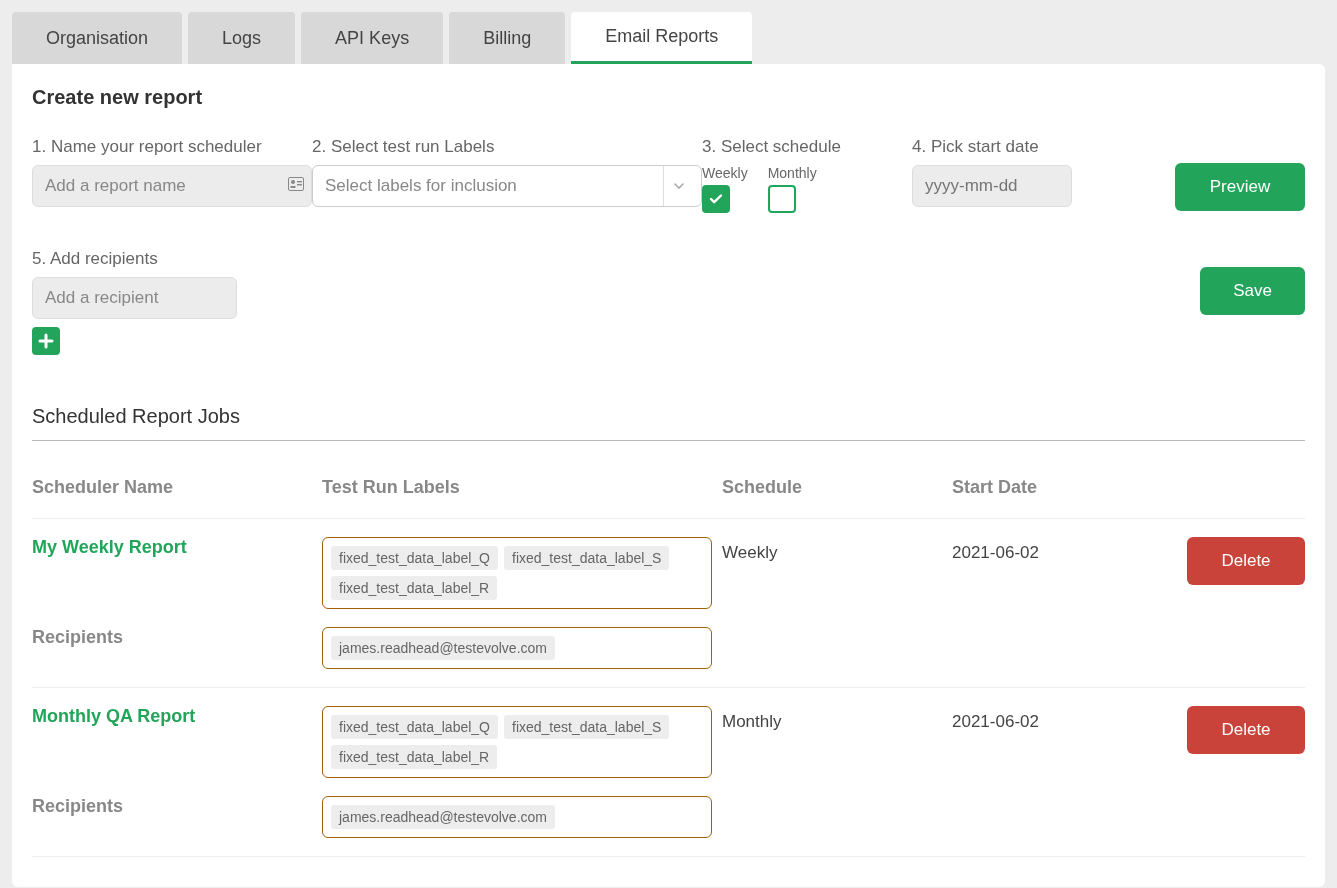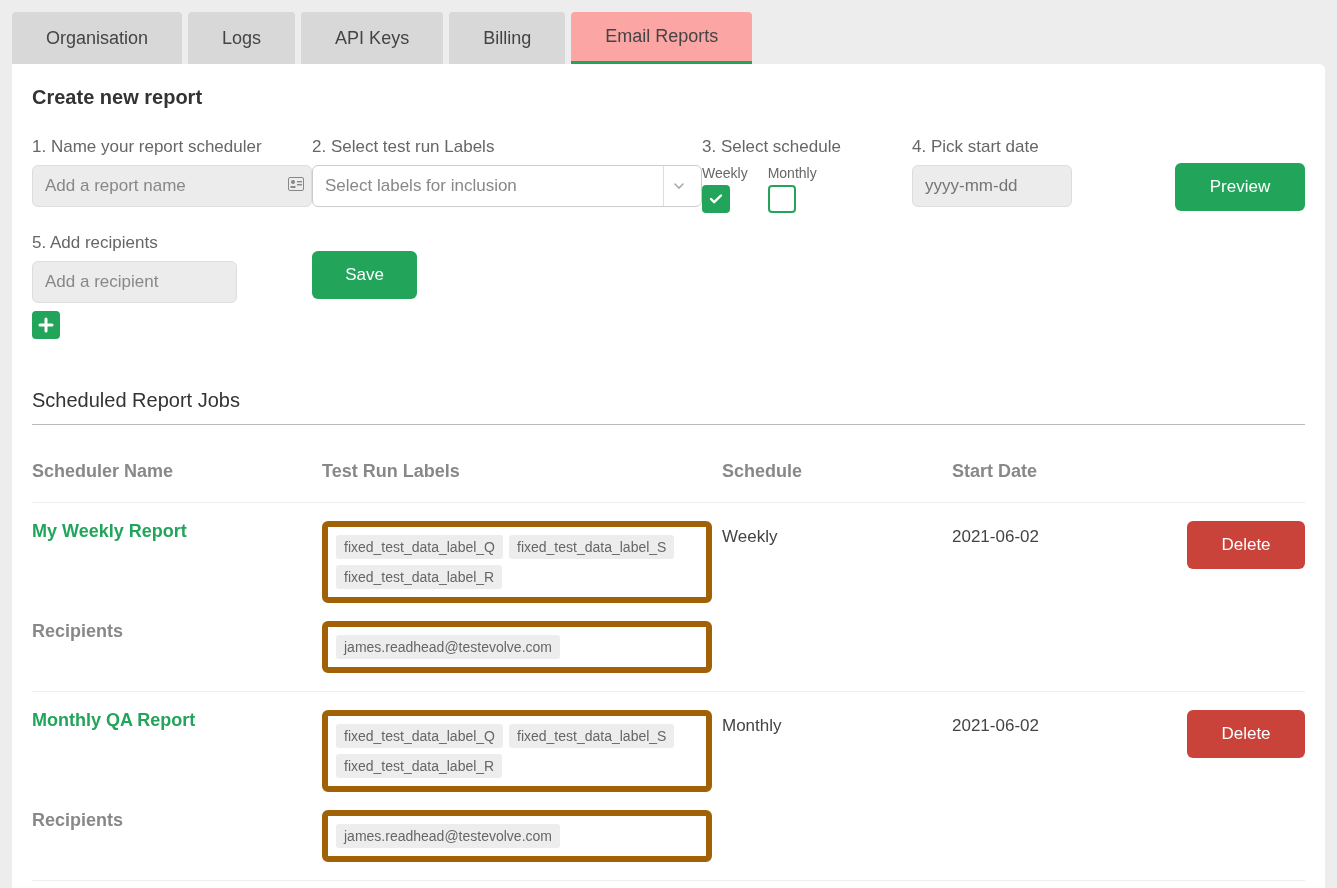--- a/index.html
+++ b/index.html
@@ -20,21 +20,21 @@
     background: #d8d8d8;
     color: #444;
     padding: 14px 34px;
     font-size: 18px;
     border: none;
     cursor: pointer;
     border-top-left-radius: 4px;
     border-top-right-radius: 4px;
   }
   .tab.active {
-    background: #fca5a5;
+    background: #ffffff;
     border-bottom: 3px solid #22a55b;
   }
   .panel {
     background: #fff;
     border-radius: 0 6px 6px 6px;
     padding: 22px 20px 30px 20px;
   }
   h2.create { font-size: 20px; font-weight: 700; margin-bottom: 28px; }
   .form-row {
     display: grid;
@@ -118,22 +118,23 @@
     font-size: 17px;
     color: #fff;
     cursor: pointer;
     height: 48px;
   }
   .btn-green { background: #22a55b; }
   .btn-red { background: #c9433a; }
   .preview-btn { width: 130px; }
   .save-btn { width: 105px; margin-top: 18px; }
   .row2 {
-    margin-top: 20px;
-    display: flex;
+    margin-top: 36px;
+    display: flex;
+    justify-content: space-between;
     align-items: flex-start;
   }
   .recip-col { width: 280px; }
   .plus-btn {
     margin-top: 8px;
     width: 28px;
     height: 28px;
     background: #22a55b;
     border-radius: 4px;
     display: flex;
@@ -153,21 +154,21 @@
   .hr { border: none; border-top: 1px solid #bbb; margin-bottom: 30px; }
   .jobs-header, .job-row {
     display: grid;
     grid-template-columns: 290px 400px 230px 230px 1fr;
     align-items: start;
   }
   .jobs-header { color: #888; font-size: 18px; font-weight: 600; padding-bottom: 20px; border-bottom: 1px solid #eee; margin-top: 36px; }
   .job { border-bottom: 1px solid #eee; padding: 18px 0; }
   .job-name { color: #22a55b; font-size: 18px; font-weight: 700; }
   .chips {
-    border: 6px solid #a16207;
+    border: 1px solid #a16207;
     border-radius: 6px;
     padding: 8px;
     display: flex;
     flex-wrap: wrap;
     gap: 6px;
     width: 390px;
   }
   .chip {
     background: #ededed;
     color: #666;

